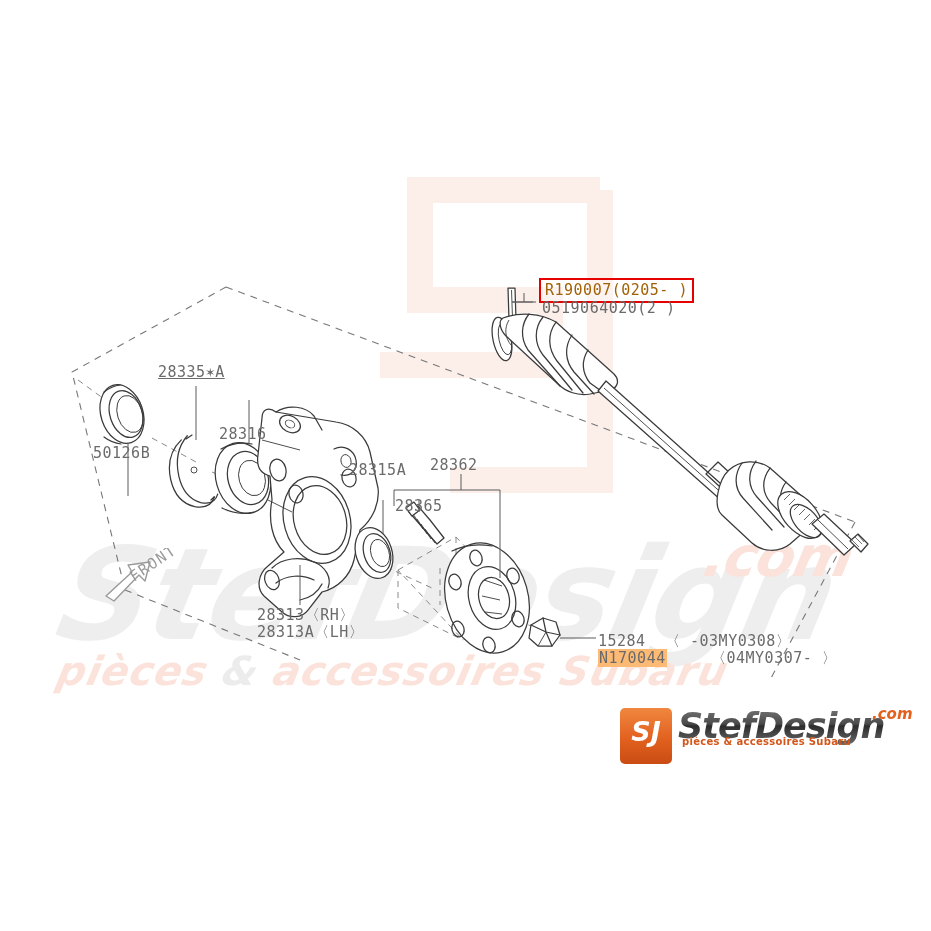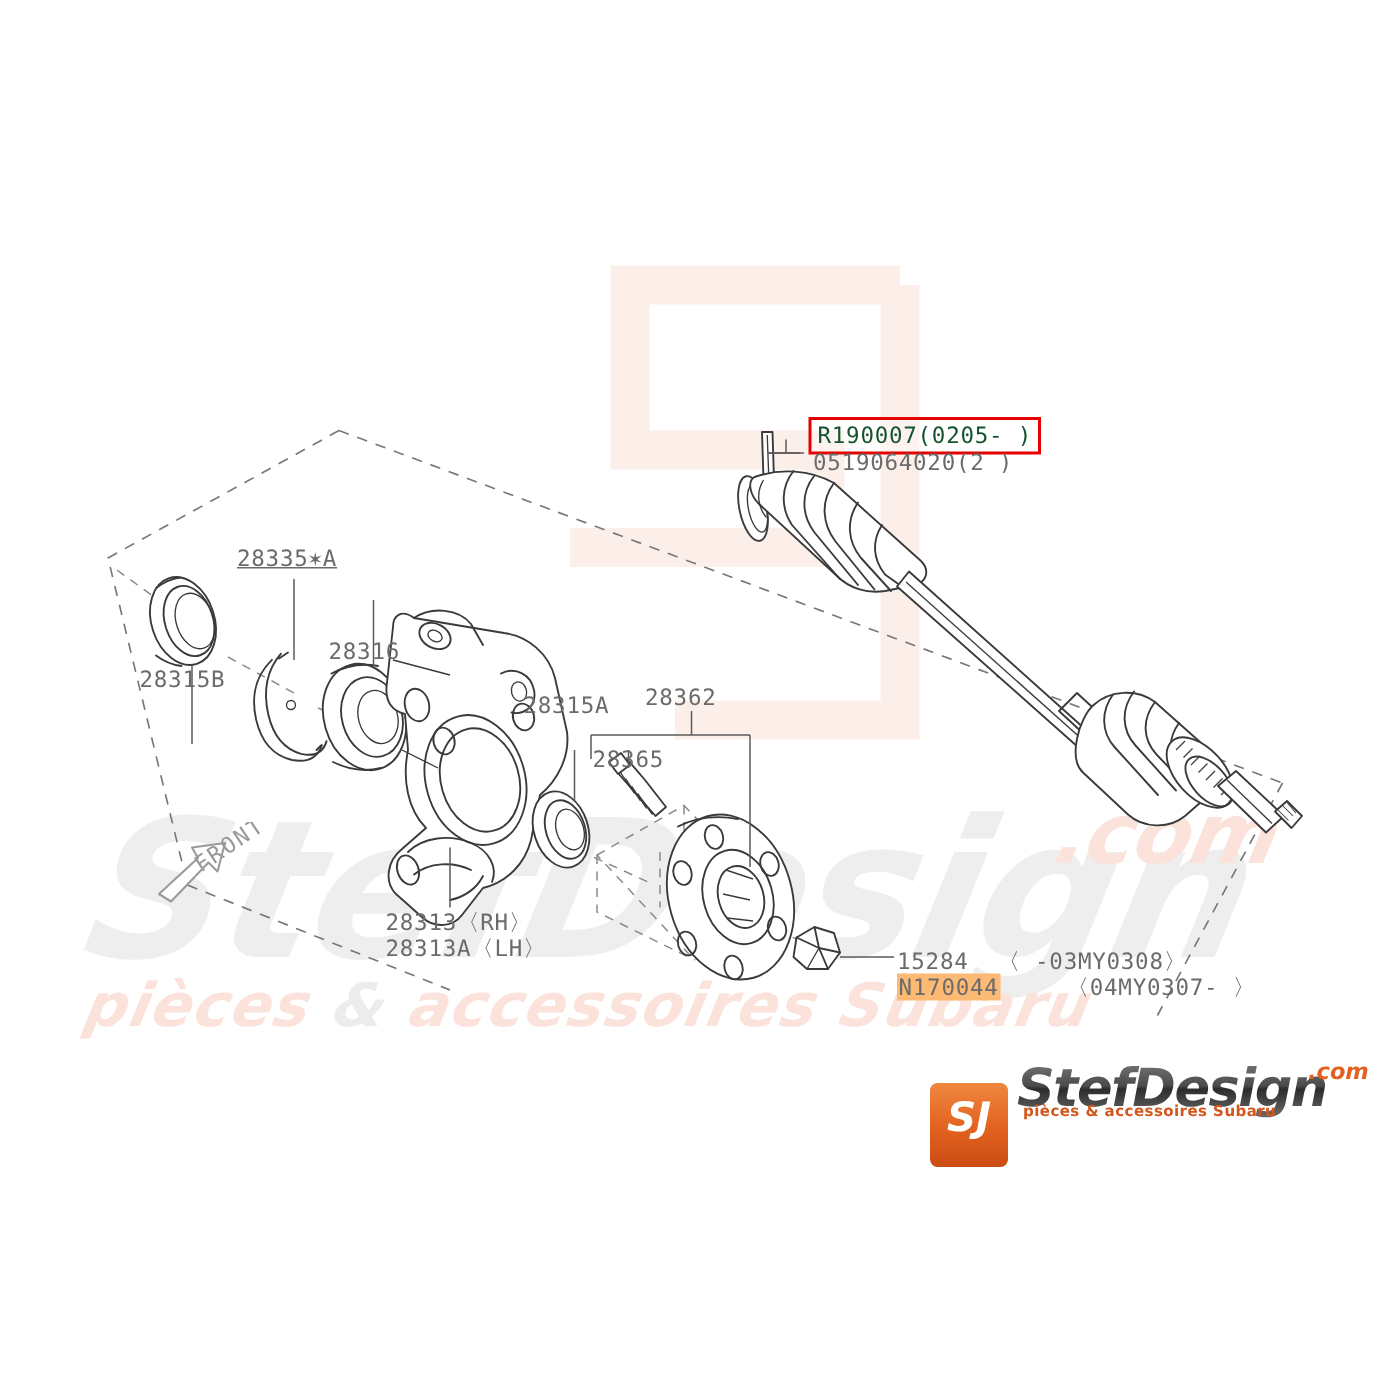--- a/index.html
+++ b/index.html
@@ -20,26 +20,26 @@
           transform:skewX(-12deg);}
   #wm-tag .amp{color:#ececec;}
   #wm-subaru{color:#fbe3db;}
 
   
   #art{position:absolute;left:0;top:0;width:931px;height:931px;}
 
   
   .lbl{position:absolute;font-size:15px;color:#6b6b6b;white-space:nowrap;
        letter-spacing:.5px;font-family:"DejaVu Sans Mono","Liberation Mono",monospace;}
-  .boxed{border:2.5px solid #e60000;padding:1px 4px 2px 4px;color:#14532d;background:rgba(255,255,255,.35);}
+  .boxed{border:2.5px solid #e60000;padding:1px 4px 2px 4px;color:#a16207;background:rgba(255,255,255,.35);}
   .hl{background:#fdba74;padding:0 1px;margin-top:16px;}
 
   
   #logo{position:absolute;left:620px;top:706px;width:300px;height:54px;}
-  #logo .mark{position:absolute;left:0;top:16px;width:52px;height:56px;
+  #logo .mark{position:absolute;left:0;top:2px;width:52px;height:56px;
        background:linear-gradient(180deg,#f0873f 0%,#e2611f 55%,#c94c13 100%);
        border-radius:5px;}
   #logo .mark .glyph{position:absolute;left:7px;top:7px;right:7px;bottom:7px;
        color:#fff;font-family:"DejaVu Sans","Liberation Sans",sans-serif;
        font-weight:bold;font-style:italic;font-size:27px;line-height:34px;text-align:center;}
   #logo .name{position:absolute;left:58px;top:0px;font-size:35px;font-weight:bold;
        font-style:italic;letter-spacing:-1px;
        font-family:"DejaVu Sans","Liberation Sans",sans-serif;
        background:linear-gradient(180deg,#7a7a7a 0%,#4a4a4a 45%,#2c2c2c 50%,#6e6e6e 100%);
        -webkit-background-clip:text;background-clip:text;color:transparent;
@@ -296,21 +296,21 @@
       <path class="lead" d="M512 302 L533 302"></path>
 
       <path class="lead" d="M560 638 L596 638"></path>
     </g>
   </svg>
 
   <div class="lbl boxed" style="left:539px;top:278px;">R190007(0205-   )</div>
 
   <div class="lbl" style="left:542px;top:299px;">0519064020(2  )</div>
 
-  <div class="lbl" style="left:93px;top:444px;">28315B</div>
+  <div class="lbl" style="left:93px;top:444px;">50126B</div>
 
   <div class="lbl" style="left:158px;top:363px;text-decoration:underline;">28335✶A</div>
 
   <div class="lbl" style="left:219px;top:379px;margin-top:46px;">28316</div>
 
   <div class="lbl" style="left:349px;top:461px;">28315A</div>
 
   <div class="lbl" style="left:395px;top:497px;">28365</div>
 
   <div class="lbl" style="left:430px;top:456px;">28362</div>

